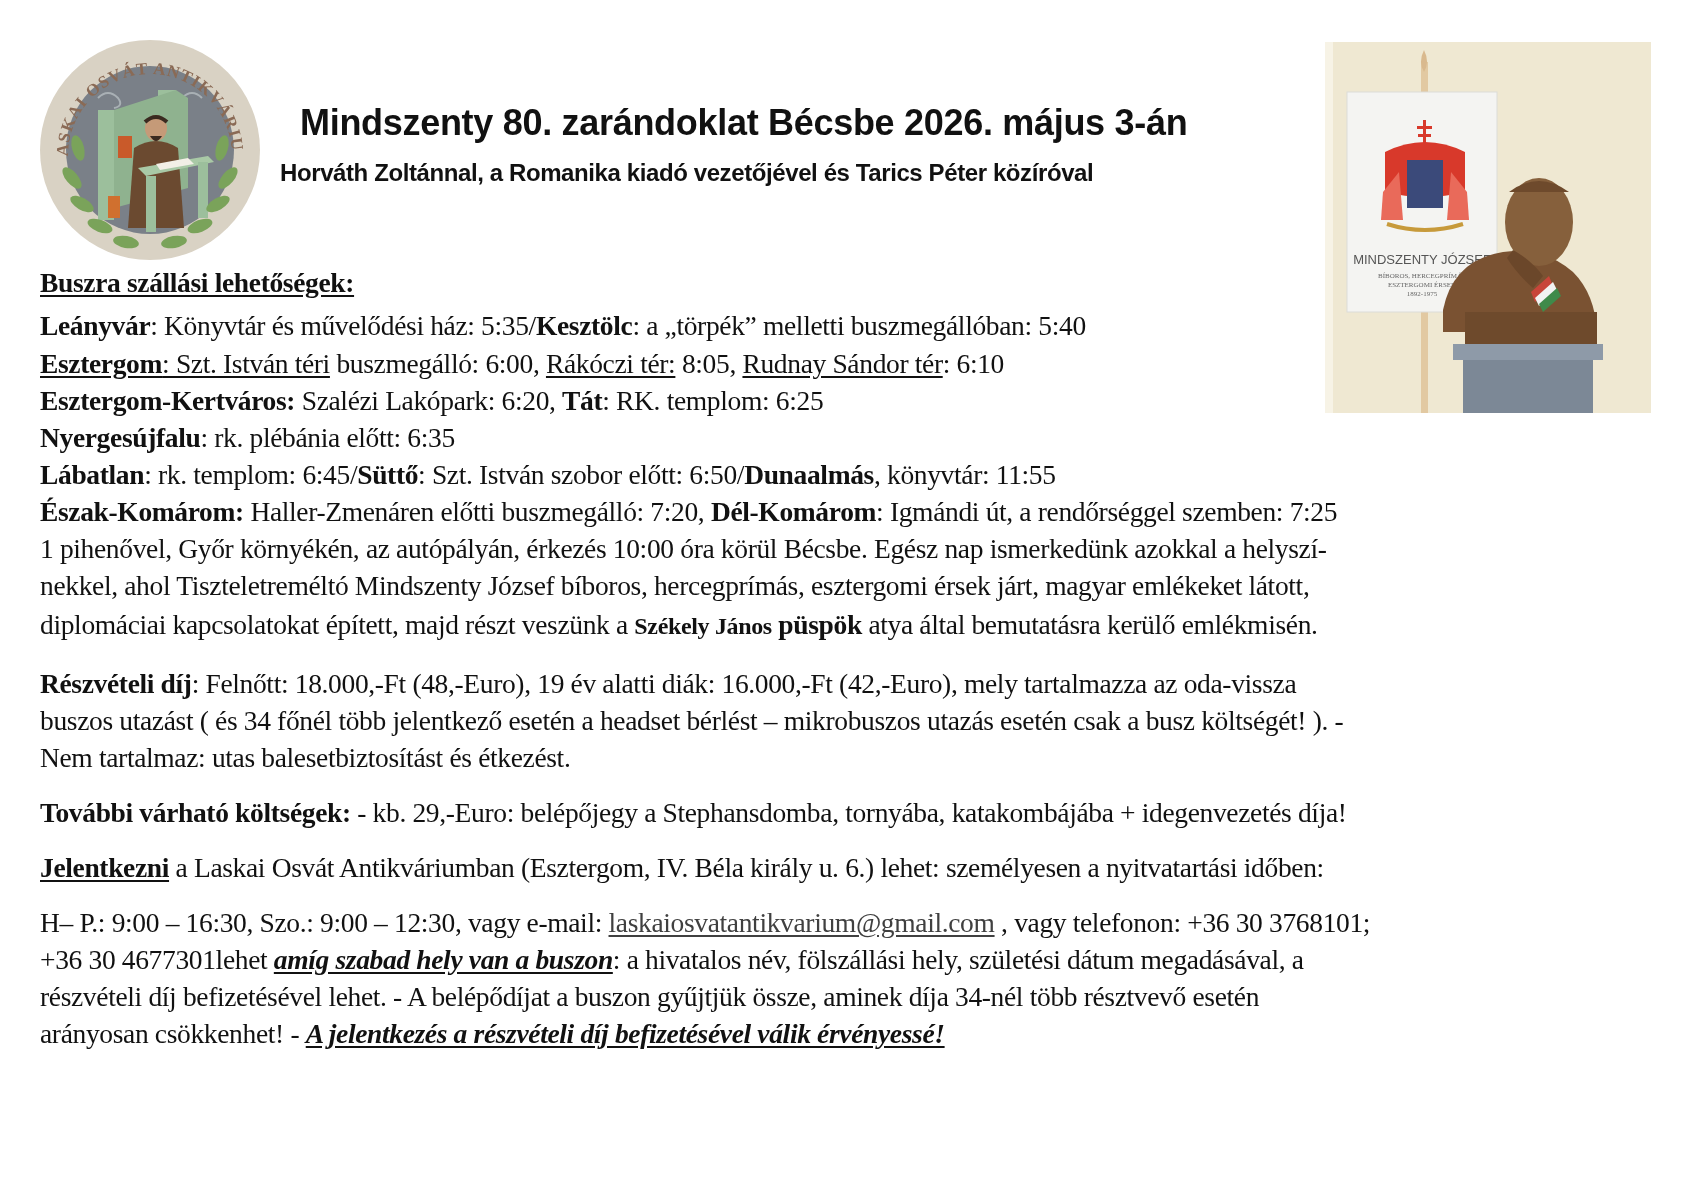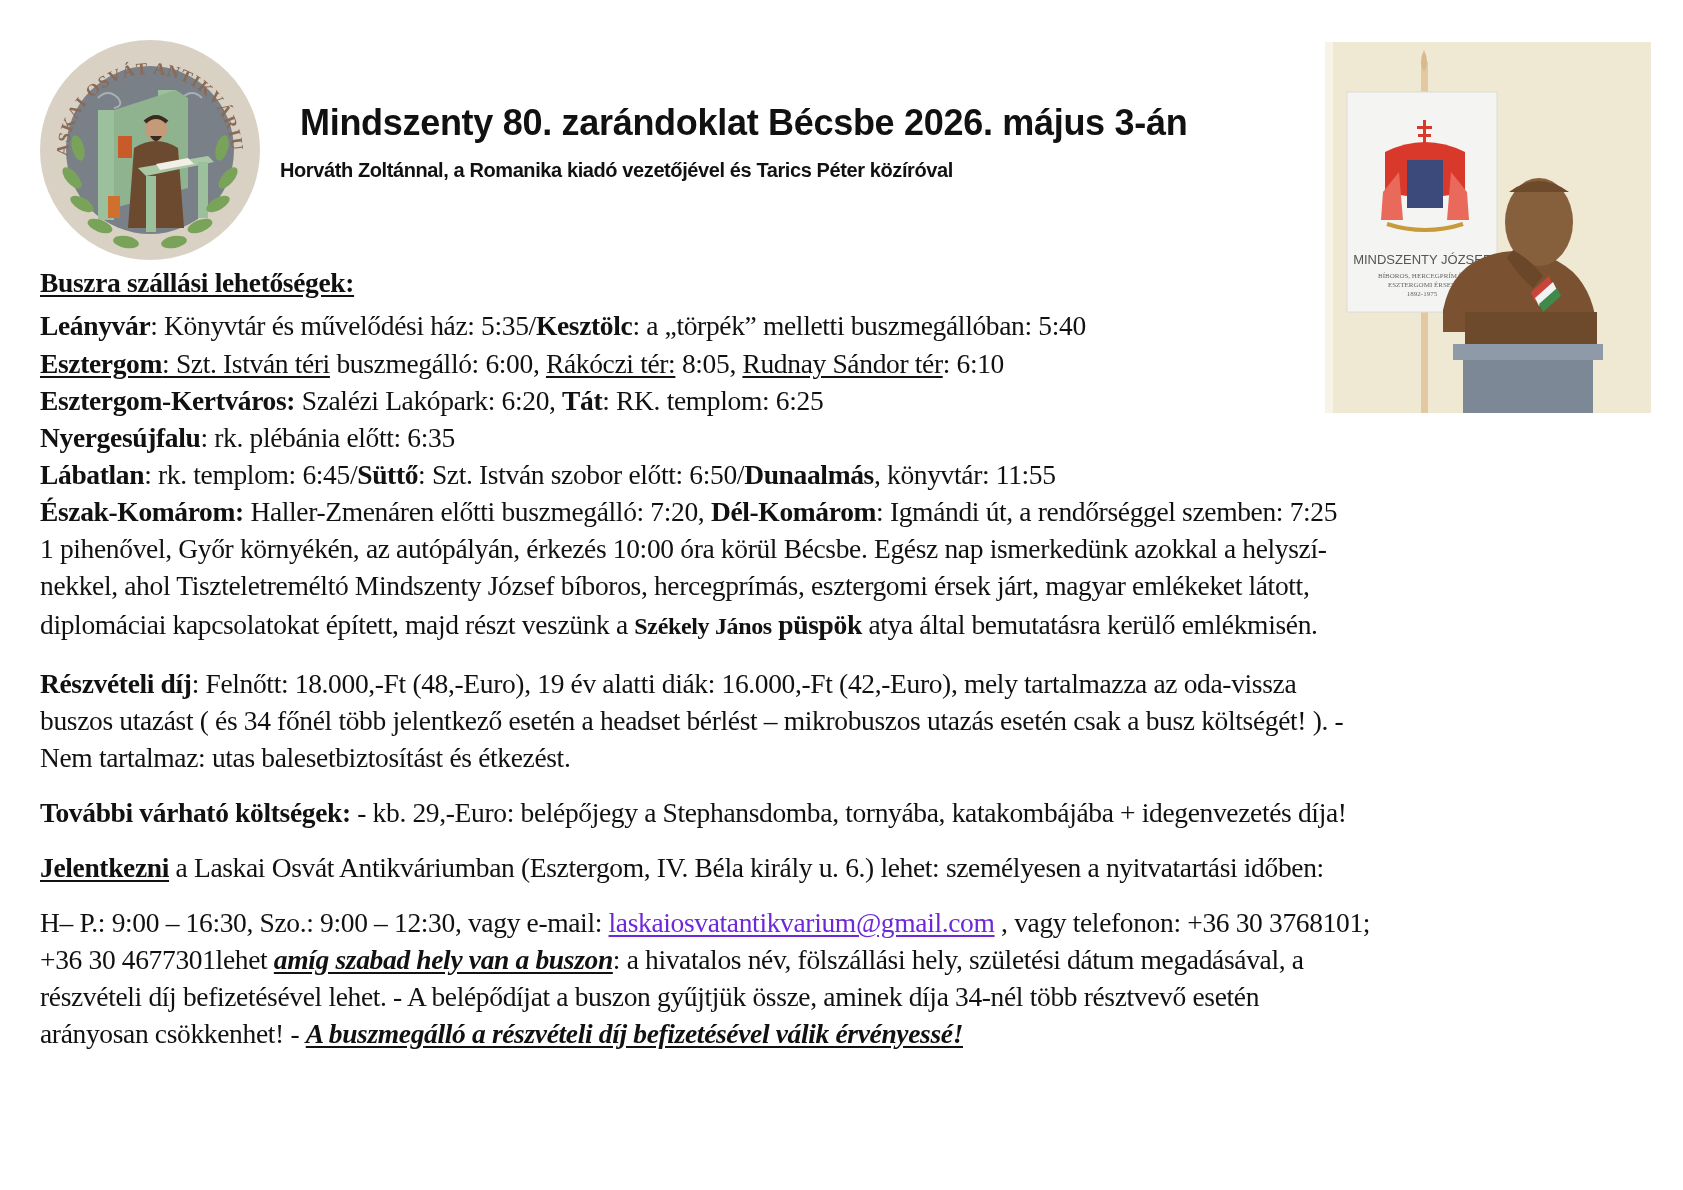--- a/index.html
+++ b/index.html
@@ -8,29 +8,29 @@
   .sans { font-family: "Liberation Sans", "DejaVu Sans", sans-serif; }
 
   
   .logo { position: absolute; left: 38px; top: 38px; width: 224px; height: 224px; }
 
   
   .photo { position: absolute; left: 1325px; top: 42px; width: 326px; height: 371px; overflow: hidden; background: #efe8d2; }
 
   
   .title { position: absolute; left: 300px; top: 102px; font-size: 36px; font-weight: bold; letter-spacing: -0.3px; white-space: nowrap; }
-  .subtitle { position: absolute; left: 280px; top: 159px; font-size: 20px; font-weight: bold; letter-spacing: -0.4px; white-space: nowrap; }
+  .subtitle { position: absolute; left: 280px; top: 159px; font-size: 24px; font-weight: bold; letter-spacing: -0.4px; white-space: nowrap; }
 
   
   .txt { position: absolute; left: 40px; font-size: 27.5px; line-height: 37px; white-space: nowrap; letter-spacing: -0.35px; }
   .b { font-weight: bold; }
   .u { text-decoration: underline; text-underline-offset: 3px; }
   .bi { font-weight: bold; font-style: italic; text-decoration: underline; text-underline-offset: 3px; }
   .big { font-size: 24px; font-weight: bold; }
-  .link { color: #6d28d9; text-decoration: underline; text-underline-offset: 3px; }
+  .link { color: #404040; text-decoration: underline; text-underline-offset: 3px; }
 </style>
 </head>
 <body>
 
 <div class="logo">
   <svg width="224" height="224" viewBox="0 0 224 224">
     <defs>
       <path id="ringPath" d="M 30 118 A 82 82 0 0 1 194 118"></path>
     </defs>
     <circle cx="112" cy="112" r="110" fill="#d9d2c4"></circle>
@@ -157,14 +157,14 @@
 </div>
 
 <div class="txt serif" style="top:904px;">
   <span>H– P.: 9:00 – 16:30, Szo.: 9:00 – 12:30, vagy e-mail: </span><a class="link">laskaiosvatantikvarium@gmail.com</a><span> , vagy telefonon: +36 30 3768101;</span>
 </div>
 <div class="txt serif" style="top:941px;">
   <span>+36 30 4677301lehet </span><span class="bi">amíg szabad hely van a buszon</span><span>: a hivatalos név, fölszállási hely, születési dátum megadásával, a</span>
 </div>
 <div class="txt serif" style="top:978px;">részvételi díj befizetésével lehet. -  A belépődíjat a buszon gyűjtjük össze, aminek díja 34-nél több résztvevő esetén</div>
 <div class="txt serif" style="top:1015px;">
-  <span>arányosan csökkenhet! - </span><span class="bi">A buszmegálló a részvételi díj befizetésével válik érvényessé!</span>
+  <span>arányosan csökkenhet! - </span><span class="bi">A jelentkezés a részvételi díj befizetésével válik érvényessé!</span>
 </div>
 
 </body></html>

